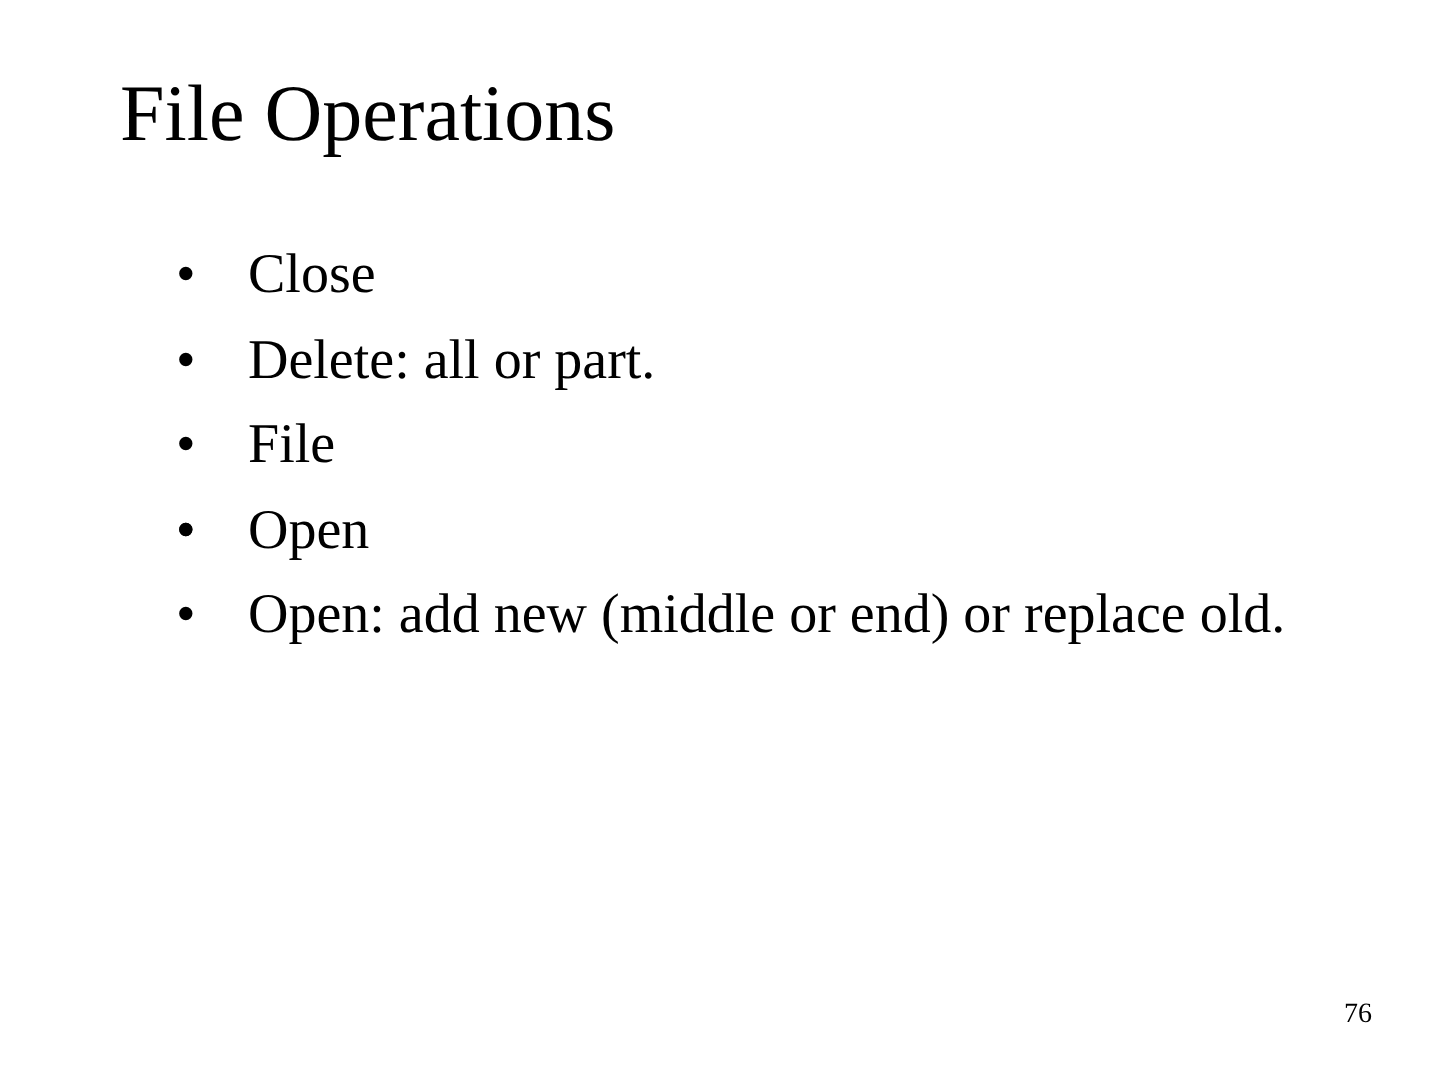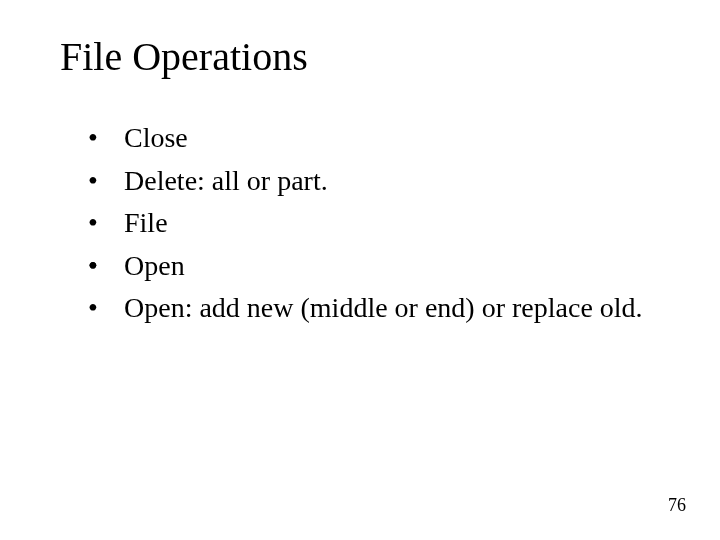--- a/index.html
+++ b/index.html
@@ -38,21 +38,21 @@
     ul.bullets li .dot {
       position: absolute;
       left: 0;
       top: 0;
     }
     .italic { }
     .pagenum {
       position: absolute;
       right: 34px;
       bottom: 24px;
-      font-size: 18px;
+      font-size: 14px;
     }
   </style>
 </head>
 <body>
 
 <div class="slide">
   <h1 class="title">File Operations</h1>
 
   <ul class="bullets">
     <li>

